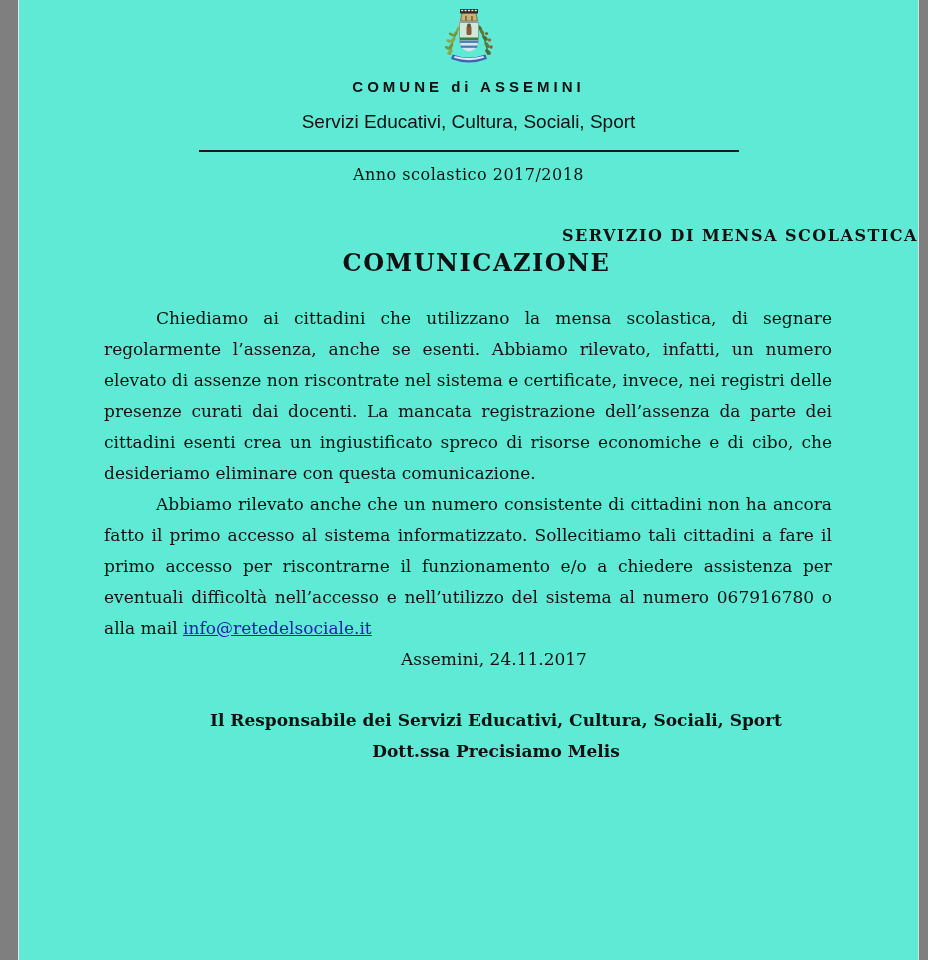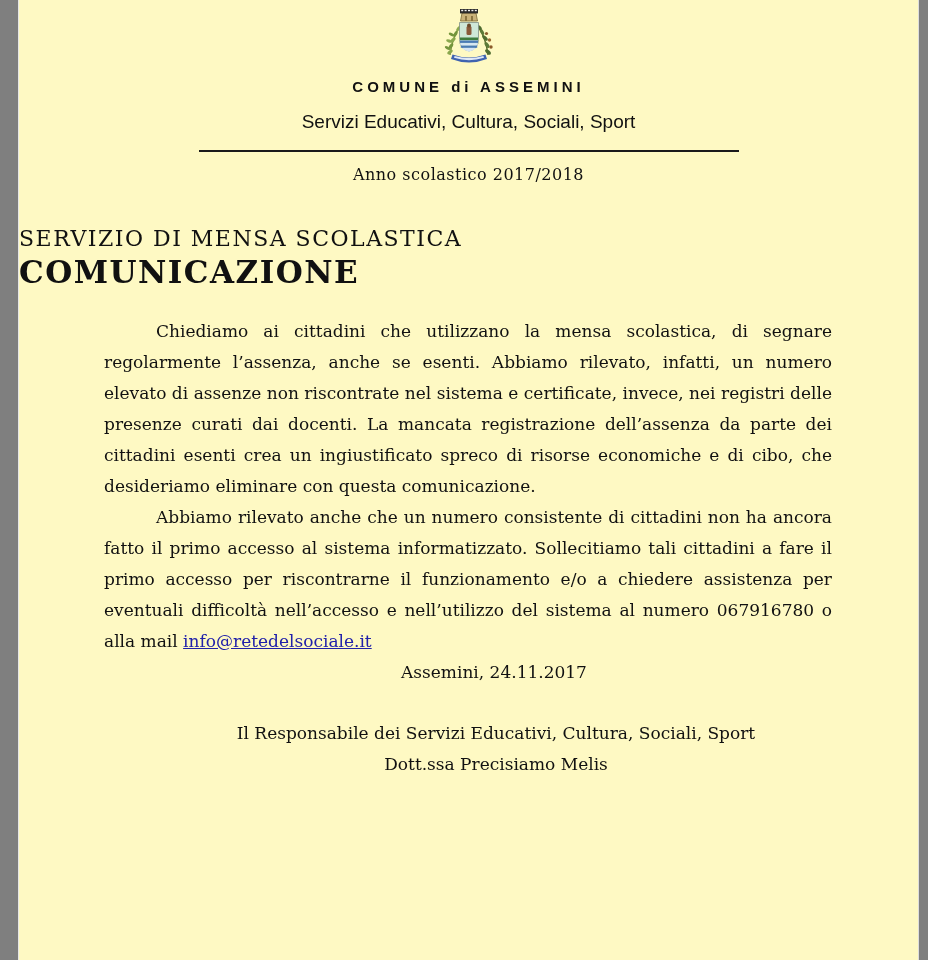--- a/index.html
+++ b/index.html
@@ -20,21 +20,21 @@
     background: #7f7f7f;
   }
   .side-bar.left { left: 0; width: 18px; }
   .side-bar.right { right: 0; width: 9px; }
   .document {
     position: absolute;
     top: 0;
     left: 18px;
     right: 9px;
     height: 100%;
-    background: #fef9c3;
+    background: #5eead4;
     border-left: 1px solid #e6e6e6;
     border-right: 1px solid #dddddd;
   }
   .doc-header { text-align: center; padding-top: 8px; }
   .crest { display: inline-block; line-height: 0; }
   .org-name {
     font-family: "Liberation Sans", sans-serif;
     font-weight: bold;
     font-size: 15px;
     letter-spacing: 4px;
@@ -54,32 +54,33 @@
     margin: 17px auto 0 auto;
   }
   .school-year {
     font-weight: normal;
     font-size: 16px;
     letter-spacing: 0.5px;
     margin-top: 13px;
     text-align: center;
   }
   .doc-title-1 {
-    font-weight: normal;
-    font-size: 22px;
+    font-weight: bold;
+    font-size: 16px;
     letter-spacing: 1.5px;
     margin-top: 42px;
-    text-align: left;
+    text-align: right;
   }
   .doc-title-2 {
     font-weight: bold;
-    font-size: 31px;
+    font-size: 24px;
     letter-spacing: 1.5px;
     margin-top: 3px;
-    text-align: left;
+    text-align: center;
+    padding-left: 16px;
   }
   .body-text {
     margin: 26px 86px 0 85px;
     text-align: justify;
     font-size: 17px;
     line-height: 31px;
   }
   .body-text p { margin: 0; text-indent: 52px; }
   .dateline { text-align: center; }
   a.email-link {
@@ -87,20 +88,21 @@
     text-decoration: underline;
     cursor: pointer;
     margin-top: 12px;
   }
   .signature-block {
     margin-top: 30px;
     padding-left: 55px;
     text-align: center;
     font-size: 17px;
     line-height: 31px;
+    font-weight: bold;
   }
   .signature-block div { margin: 0; }
 </style>
 </head>
 <body>
 
 <div class="side-bar left"></div>
 <div class="side-bar right"></div>
 
 <div class="document">

